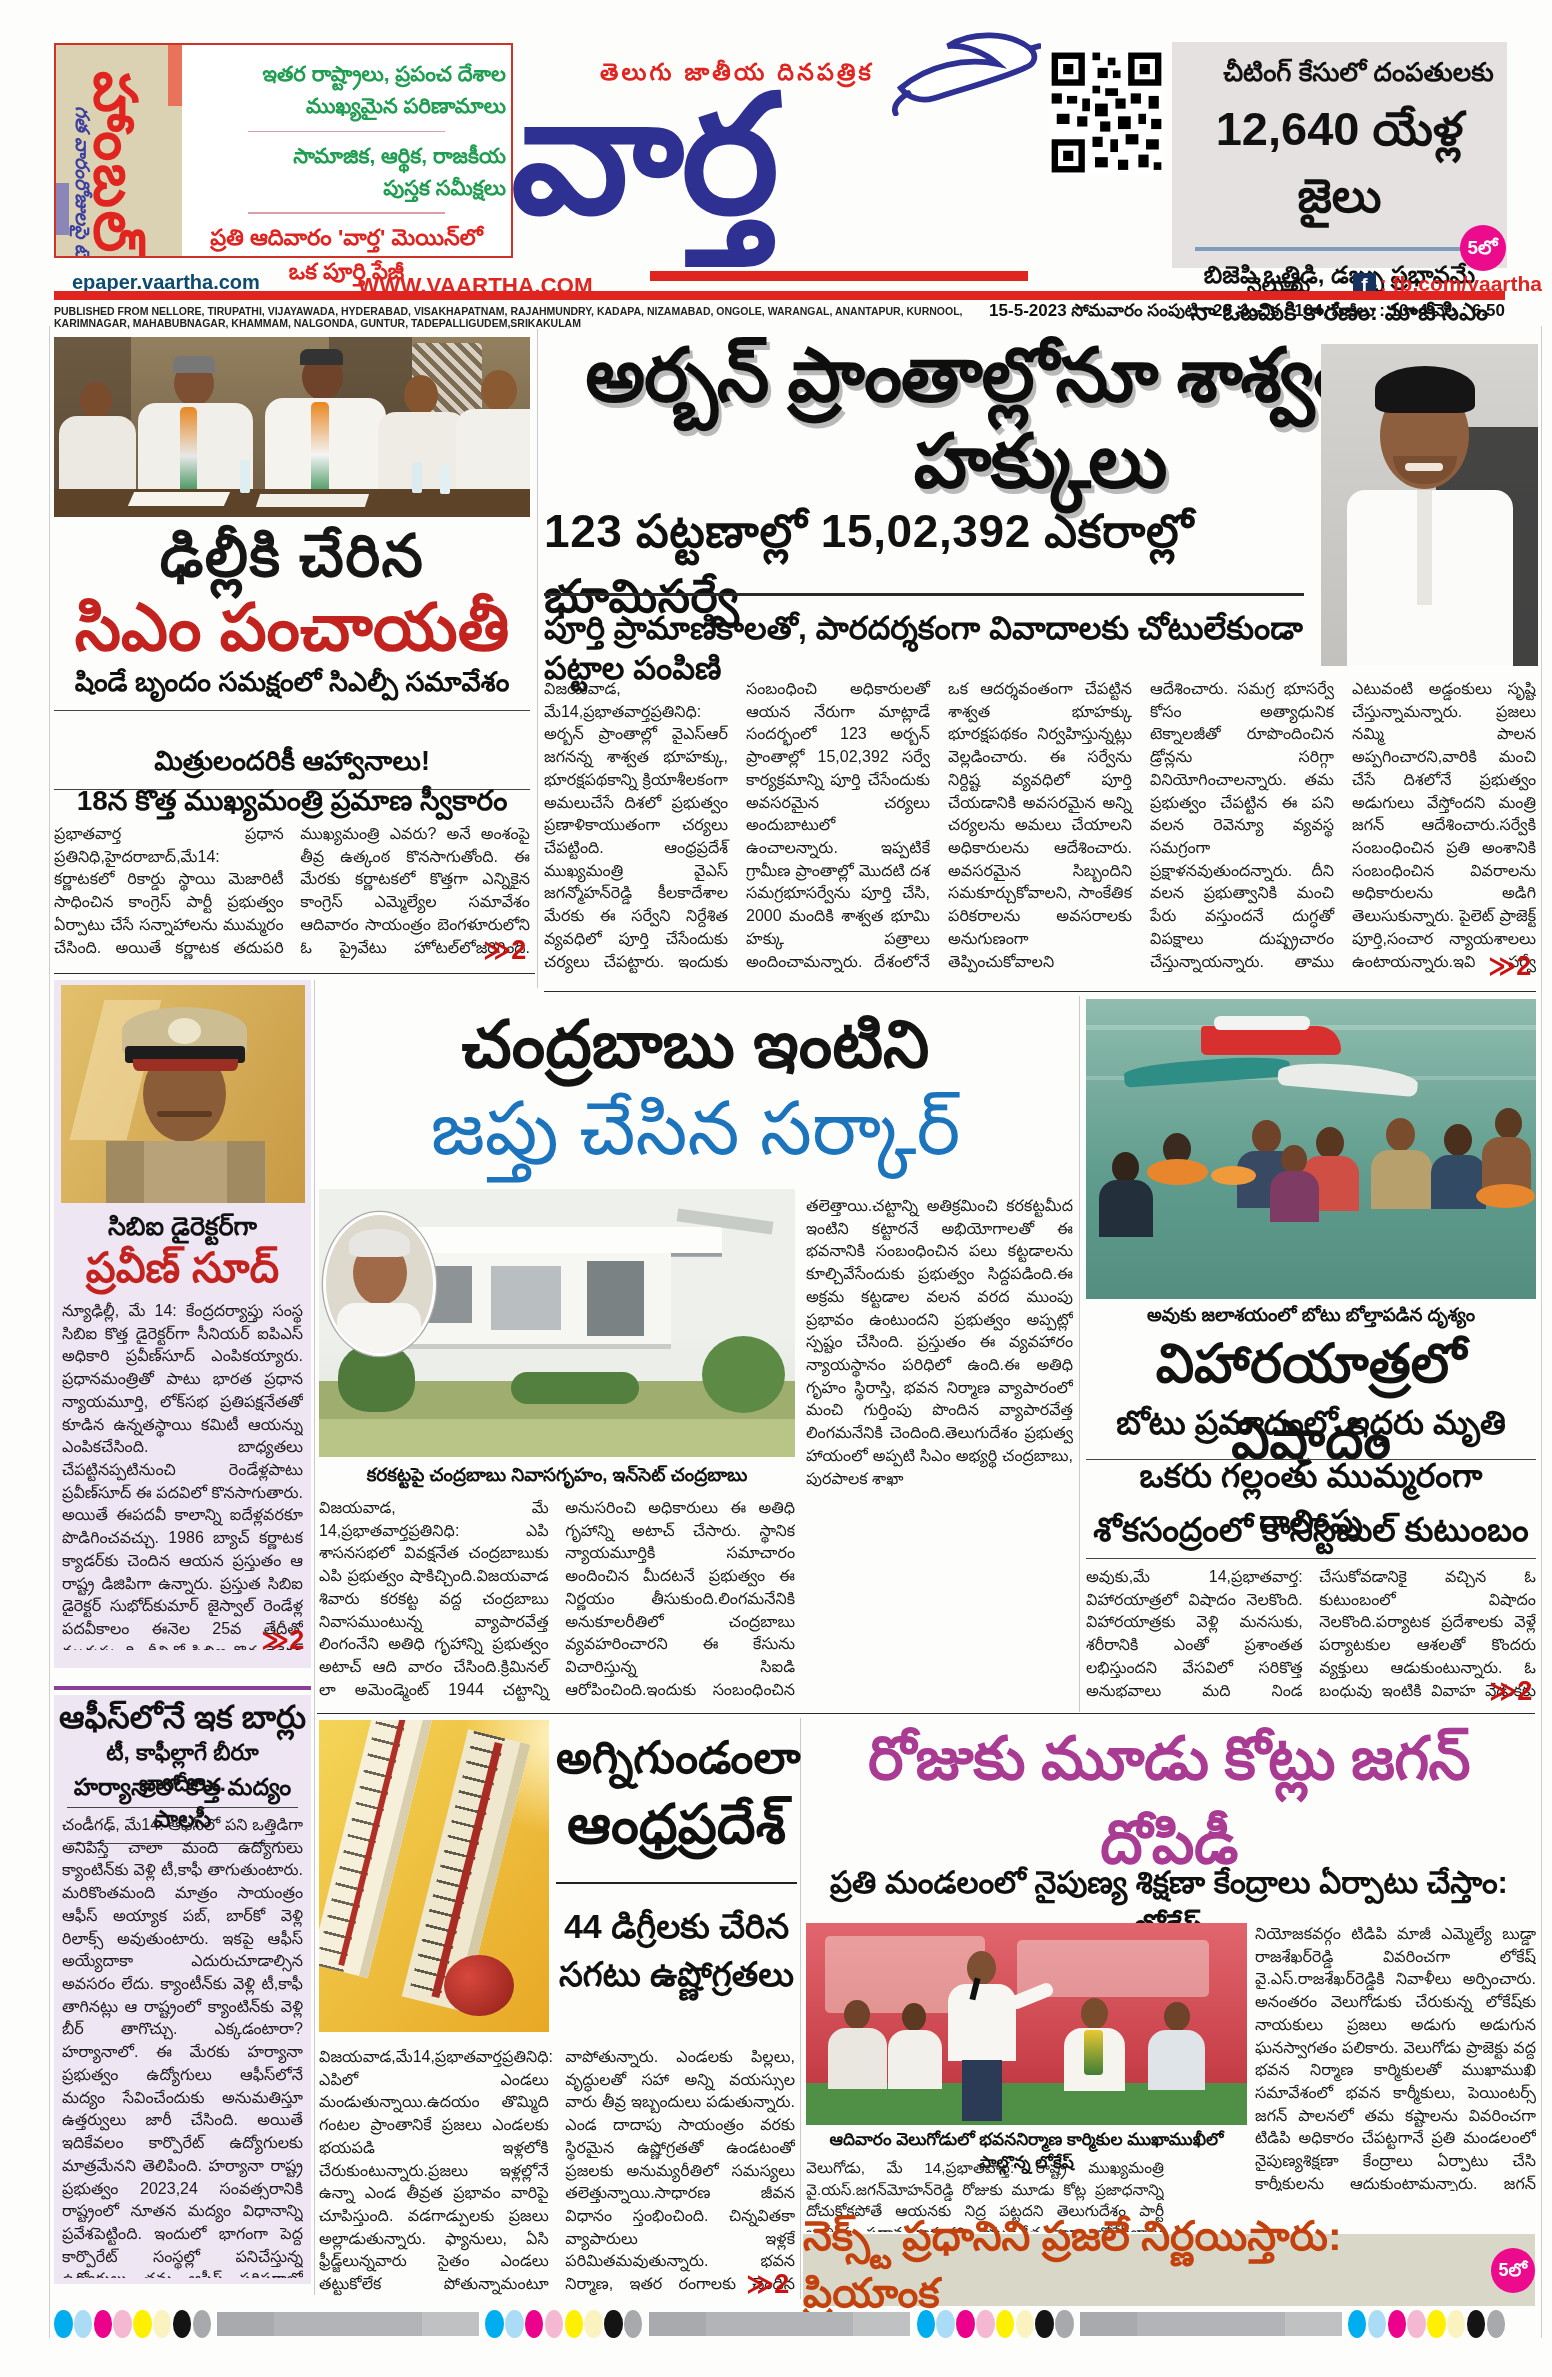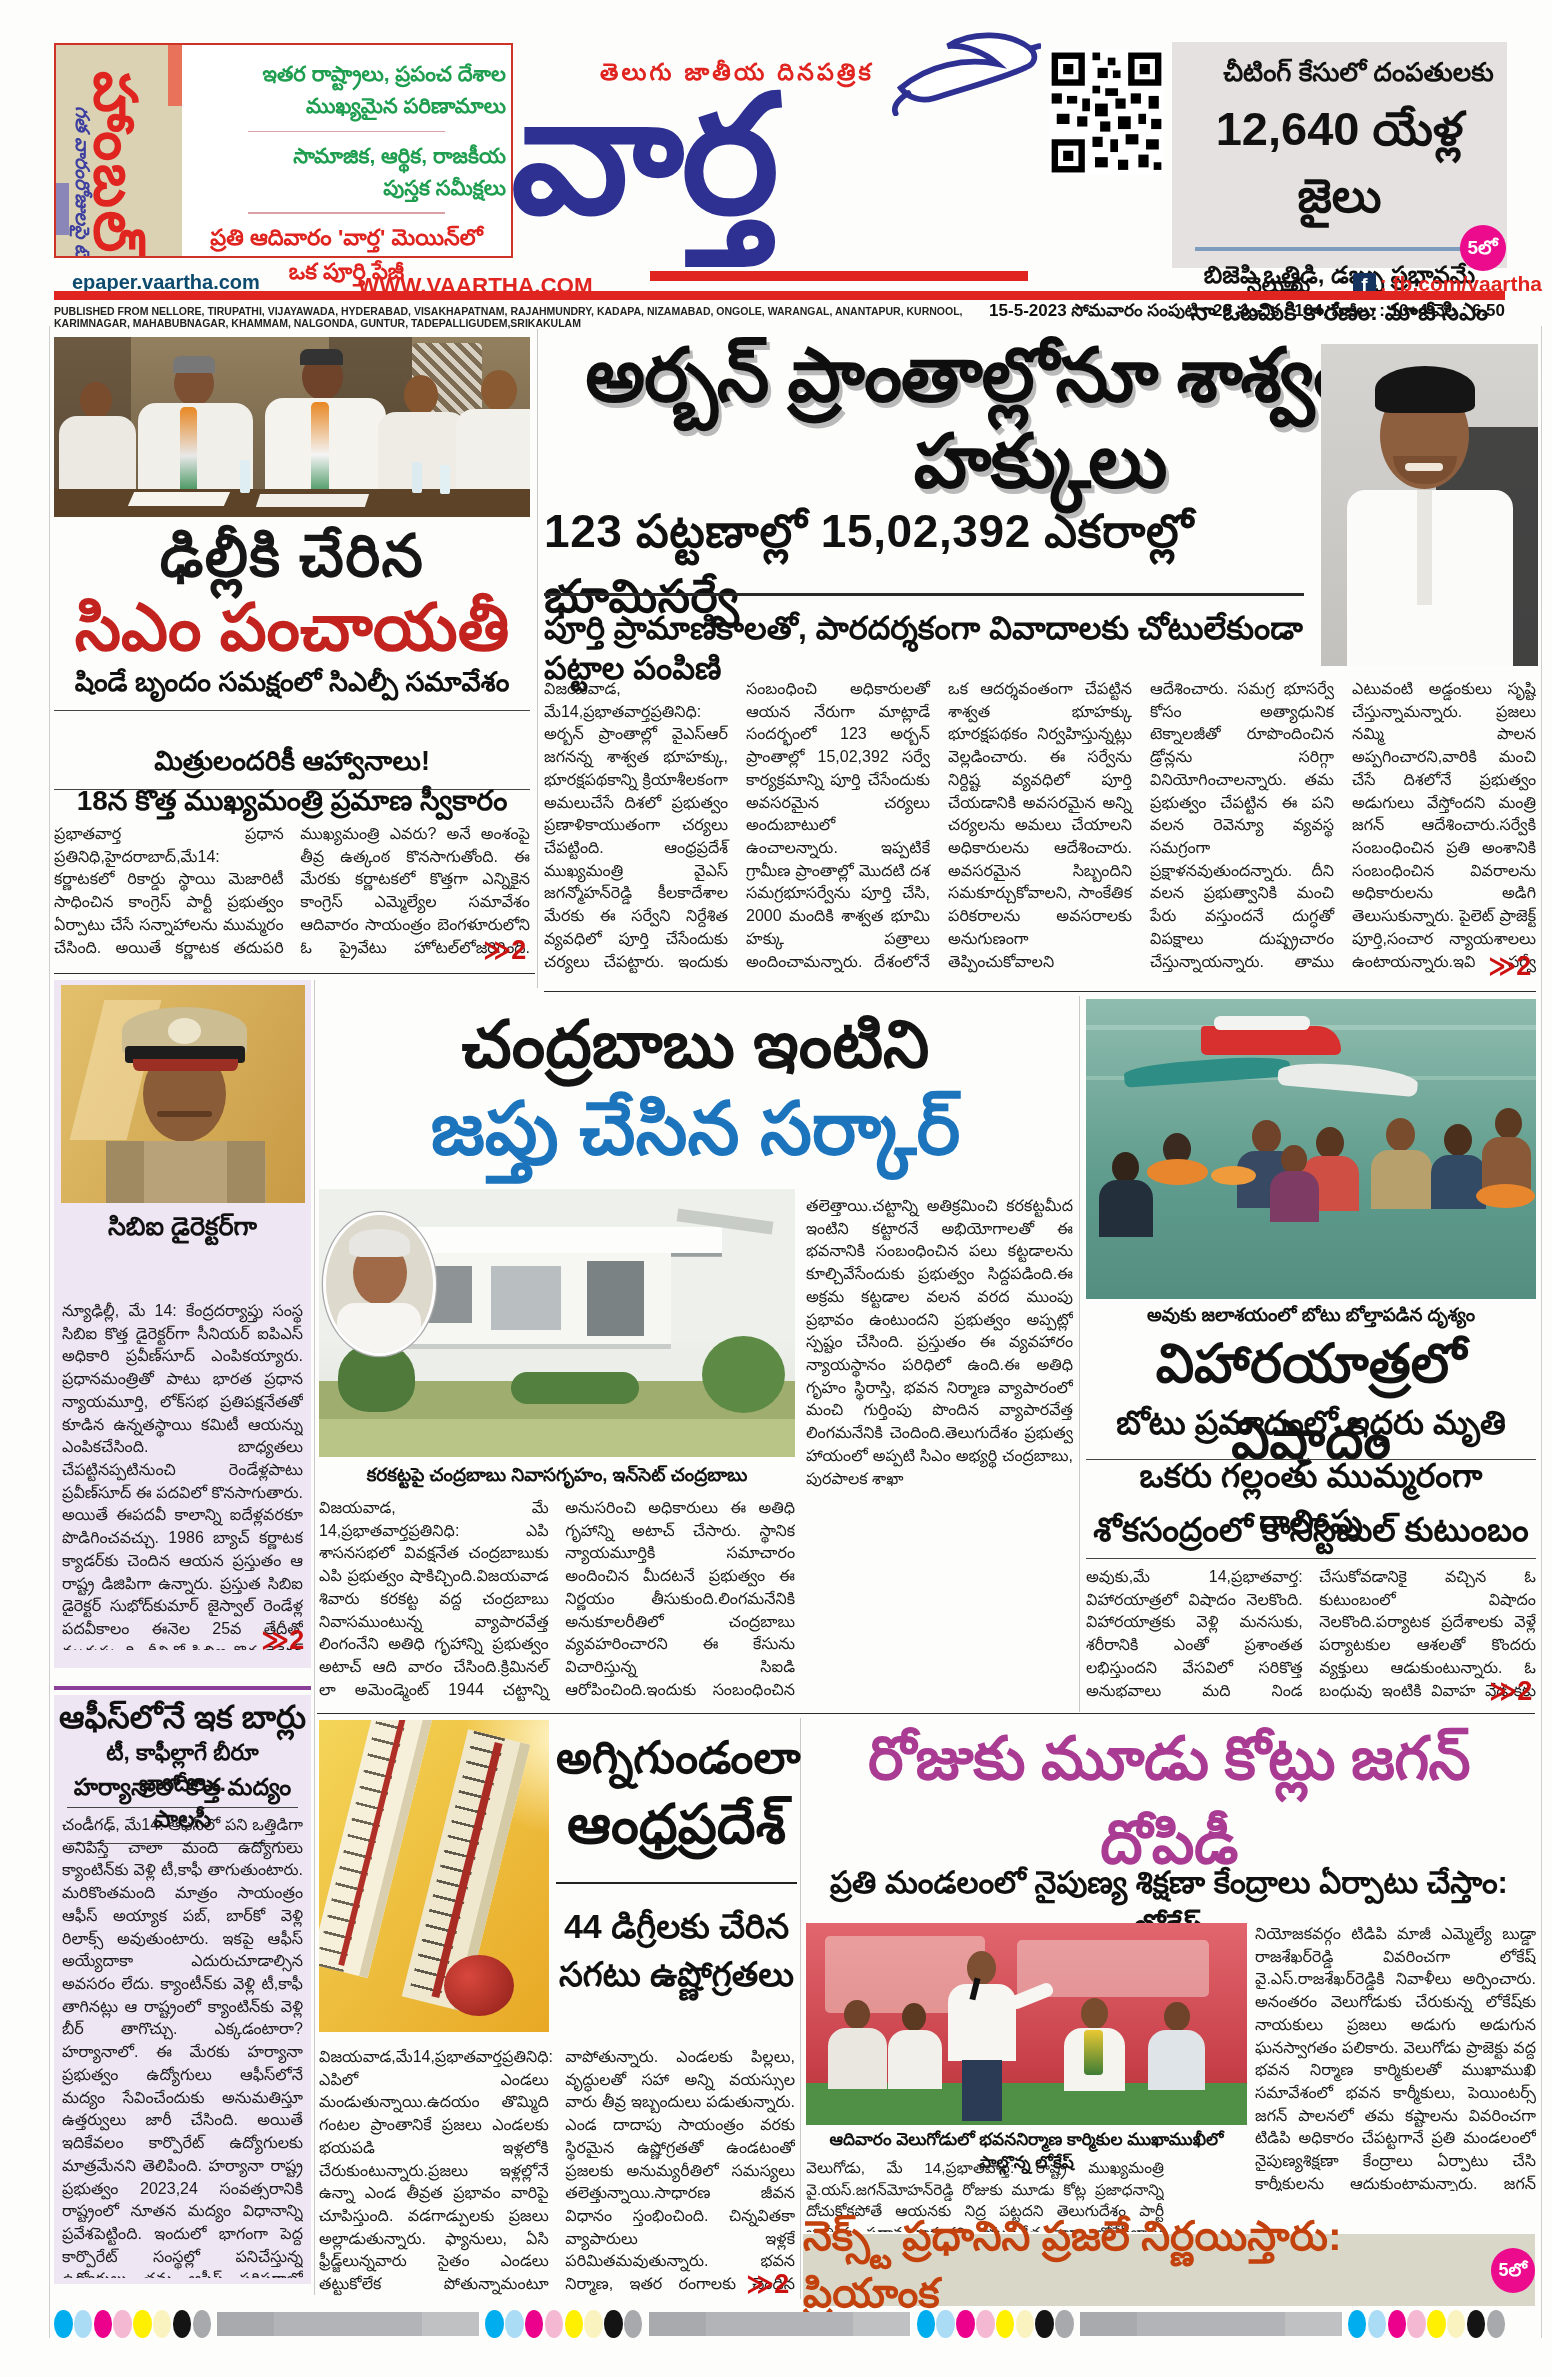--- a/index.html
+++ b/index.html
@@ -188,20 +188,21 @@
     <div class="abs" style="left:61px;top:22px;width:125px;height:47px;background:#cdbd92;border-radius:50% 50% 5.1px 5.1px;"></div>
     <div class="abs" style="left:64px;top:61px;width:120px;height:16.6px;background:#1d1d1d;border-radius:3.8px;"></div>
     <div class="abs" style="left:72px;top:74px;width:105px;height:11.5px;background:#9b2f24;border-radius:0 0 6.4px 6.4px;"></div>
     <div class="abs" style="left:107px;top:33px;width:33px;height:25.5px;background:#efe8d2;border-radius:50%;opacity:.9;"></div>
     <div class="abs" style="left:96px;top:126px;width:55px;height:6.4px;background:#5f3b22;border-radius:3.8px;"></div>
     <div class="torso" style="left:45px;top:156px;width:160px;height:63px;background:#b7a27a;"></div>
     <div class="abs" style="left:45px;top:156px;width:38px;height:63px;background:#a08a62;"></div>
     <div class="abs" style="left:166px;top:156px;width:38px;height:63px;background:#a08a62;"></div>
   </div>
   <div class="abs ctr" style="left:54px;top:1212px;width:257px;font-size:25.5px;font-weight:bold;">సిబిఐ డైరెక్టర్‌గా</div>
+  <div class="abs ctr" style="left:54px;top:1244px;width:257px;font-size:42px;font-weight:bold;color:#c3231e;">ప్రవీణ్ సూద్</div>
   <div class="abs body-txt" style="left:62px;top:1300px;width:241px;height:350px;">న్యూఢిల్లీ, మే 14: కేంద్రదర్యాప్తు సంస్థ సిబిఐ కొత్త డైరెక్టర్‌గా సీనియర్ ఐపిఎస్ అధికారి ప్రవీణ్‌సూద్ ఎంపికయ్యారు. ప్రధానమంత్రితో పాటు భారత ప్రధాన న్యాయమూర్తి, లోక్‌సభ ప్రతిపక్షనేతతో కూడిన ఉన్నతస్థాయి కమిటీ ఆయన్ను ఎంపికచేసింది. బాధ్యతలు చేపట్టినప్పటినుంచి రెండేళ్లపాటు ప్రవీణ్‌సూద్ ఈ పదవిలో కొనసాగుతారు. అయితే ఈపదవీ కాలాన్ని ఐదేళ్లవరకూ పొడిగించవచ్చు. 1986 బ్యాచ్ కర్ణాటక క్యాడర్‌కు చెందిన ఆయన ప్రస్తుతం ఆ రాష్ట్ర డిజిపిగా ఉన్నారు. ప్రస్తుత సిబిఐ డైరెక్టర్ సుభోద్‌కుమార్ జైస్వాల్ రెండేళ్ల పదవీకాలం ఈనెల 25వ తేదీతో ముగుస్తుంది. దీనితో సిబిఐ కొత్త డైరెక్టర్ నియామకానికి ముగ్గురు సీనియర్ ఐపిఎస్ అధికారుల పేర్లనుప్రధాని సిజె, లోక్‌సభ విపక్షనేతతో కూడిన ఉన్నతస్థాయి కమిటీ శనివారం సమావేశమై పరిశీలించింది. వీరిలో కర్ణాటక డిజిపి ప్రవీణ్ సూద్; మధ్య</div>
   <div class="abs jump" style="left:261px;top:1627px;">≫2</div>
   <div class="abs" style="left:54px;top:1686px;width:257px;height:3.8px;background:#8a3f98;"></div>
 
   <div class="abs" style="left:54px;top:1695px;width:257px;height:589px;background:#efe6f4;"></div>
   <div class="abs ctr" style="left:54px;top:1699px;width:257px;font-size:32px;font-weight:bold;">ఆఫీస్‌లోనే ఇక బార్లు</div>
   <div class="abs ctr subline" style="left:67px;top:1740px;width:231px;font-size:22.4px;font-weight:bold;padding-bottom:5.1px;">టీ, కాఫీల్లాగే బీరూ బ్రాందీలు..</div>
   <div class="abs ctr subline" style="left:67px;top:1774px;width:231px;font-size:23.6px;font-weight:bold;padding-bottom:5.1px;">హర్యానాలో కొత్త మద్యం పాలసీ</div>
   <div class="abs body-txt" style="left:62px;top:1814px;width:241px;height:464px;">చండీగఢ్, మే14: ఆఫీస్‌లో పని ఒత్తిడిగా అనిపిస్తే చాలా మంది ఉద్యోగులు క్యాంటిన్‌కు వెళ్లి టీ,కాఫీ తాగుతుంటారు. మరికొంతమంది మాత్రం సాయంత్రం ఆఫీస్ అయ్యాక పబ్, బార్‌కో వెళ్లి రిలాక్స్ అవుతుంటారు. ఇకపై ఆఫీస్ అయ్యేదాకా ఎదురుచూడాల్సిన అవసరం లేదు. క్యాంటీన్‌కు వెళ్లి టీ,కాఫీ తాగినట్లు ఆ రాష్ట్రంలో క్యాంటిన్‌కు వెళ్లి బీర్ తాగొచ్చు. ఎక్కడంటారా? హర్యానాలో. ఈ మేరకు హర్యానా ప్రభుత్వం ఉద్యోగులు ఆఫీస్‌లోనే మద్యం సేవించేందుకు అనుమతిస్తూ ఉత్తర్వులు జారీ చేసింది. అయితే ఇదికేవలం కార్పొరేట్ ఉద్యోగులకు మాత్రమేనని తెలిపింది. హర్యానా రాష్ట్ర ప్రభుత్వం 2023,24 సంవత్సరానికి రాష్ట్రంలో నూతన మద్యం విధానాన్ని ప్రవేశపెట్టింది. ఇందులో భాగంగా పెద్ద కార్పొరేట్ సంస్థల్లో పనిచేస్తున్న ఉద్యోగులు తమ ఆఫీస్ పరిసరాల్లో ఆల్కహాల్ శాతం తక్కువ ఉన్న బీర్, వైన్ వంటి వాటిని తాగేందుకు అనుమతించింది. జూన్ 12 నుంచి ఈ నిబంధన అమల్లోకి వస్తుందని తెలిపింది. మే 9వ తేదీన జరిగిన సమావేశంలో మంత్రివర్గం దీనికి ఆమోదం తెలిపింది. అయిదు వేల మంది కంటే ఎక్కువ మంది ఉద్యోగులు ఉండి, కనీసం లక్ష చదరపు అడుగుల విస్తీర్ణం కలిగిన సంస్థలు తమ ఉద్యోగులకు మద్యం సరఫరా చేయొచ్చు.</div>
 
@@ -224,21 +225,21 @@
   <div class="abs" style="left:544px;top:608px;width:760px;font-size:32px;font-weight:bold;line-height:1.25;">పూర్తి ప్రామాణికాలతో, పారదర్శకంగా వివాదాలకు చోటులేకుండా పట్టాల పంపిణి</div>
 
   <div class="abs body-txt cols5" style="left:544px;top:678px;width:992px;height:308px;">విజయవాడ, మే14,ప్రభాతవార్తప్రతినిధి: అర్బన్ ప్రాంతాల్లో వైఎస్ఆర్ జగనన్న శాశ్వత భూహక్కు, భూరక్షపథకాన్ని క్రియాశీలకంగా అమలుచేసే దిశలో ప్రభుత్వం ప్రణాళికాయుతంగా చర్యలు చేపట్టింది. ఆంధ్రప్రదేశ్ ముఖ్యమంత్రి వైఎస్ జగన్మోహన్‌రెడ్డి కీలకాదేశాల మేరకు ఈ సర్వేని నిర్దేశిత వ్యవధిలో పూర్తి చేసేందుకు చర్యలు చేపట్టారు. ఇందుకు సంబంధించి అధికారులతో ఆయన నేరుగా మాట్లాడే సందర్భంలో 123 అర్బన్ ప్రాంతాల్లో 15,02,392 సర్వే కార్యక్రమాన్ని పూర్తి చేసేందుకు అవసరమైన చర్యలు అందుబాటులో ఉంచాలన్నారు. ఇప్పటికే గ్రామీణ ప్రాంతాల్లో మొదటి దశ సమగ్రభూసర్వేను పూర్తి చేసి, 2000 మందికి శాశ్వత భూమి హక్కు పత్రాలు అందించామన్నారు. దేశంలోనే ఒక ఆదర్శవంతంగా చేపట్టిన శాశ్వత భూహక్కు భూరక్షపథకం నిర్వహిస్తున్నట్లు వెల్లడించారు. ఈ సర్వేను నిర్దిష్ట వ్యవధిలో పూర్తి చేయడానికి అవసరమైన అన్ని చర్యలను అమలు చేయాలని అధికారులను ఆదేశించారు. అవసరమైన సిబ్బందిని సమకూర్చుకోవాలని, సాంకేతిక పరికరాలను అవసరాలకు అనుగుణంగా తెప్పించుకోవాలని ఆదేశించారు. సమగ్ర భూసర్వే కోసం అత్యాధునిక టెక్నాలజీతో రూపొందించిన డ్రోన్లను సరిగ్గా వినియోగించాలన్నారు. తమ ప్రభుత్వం చేపట్టిన ఈ పని వలన రెవెన్యూ వ్యవస్థ సమగ్రంగా ప్రక్షాళనవుతుందన్నారు. దీని వలన ప్రభుత్వానికి మంచి పేరు వస్తుందనే దుగ్ధతో విపక్షాలు దుష్ప్రచారం చేస్తున్నాయన్నారు. తాము ఎటువంటి అడ్డంకులు సృష్టి చేస్తున్నామన్నారు. ప్రజలు నమ్మి పాలన అప్పగించారని,వారికి మంచి చేసే దిశలోనే ప్రభుత్వం అడుగులు వేస్తోందని మంత్రి జగన్ ఆదేశించారు.సర్వేకి సంబంధించిన ప్రతి అంశానికి సంబంధించిన వివరాలను అధికారులను అడిగి తెలుసుకున్నారు. పైలెట్ ప్రాజెక్ట్ పూర్తి,సంచార న్యాయశాలలు ఉంటాయన్నారు.ఇవి సర్వే ప్రక్రియలో నాణ్యత అనే అంశం కీలక మన్నారు.వివాదాల పరిష్కారంలో కూడా అలాంటి క్వాలిటీతో కూడిన ప్రక్రియలన్ని ఉండాలన్నారు. సమగ్ర సర్వే థర్డ్ పార్టీ పర్యవేక్షణ ఉండాల్సిందే నన్నారు. దీని వలన పక్షపాతం,వివక్ష, అవినీతికి ఆస్కారం లేకుండా ఉంటుందన్నారు. సిబ్బందిలో జవాబుదారీ తనం కుడా వస్తోందన్నారు.సర్వేలో ఏరియల్ ఫ్లైయింగ్, డ్రోన్ ఫ్లైయింగ్ నెలవారీ లక్ష్యాలను పెంచాలన్నారు. సర్వే అనంతరం శాశ్వత భూహక్కు కల్పిస్తూ ల్యాండ్ టైటిలింగ్ కార్డ్ జారీ చేయటం జరుగుతుందన్నారు. ఆధార్ తరహాలోనే ఈకార్డుకు కూడా 14 నెంబర్లతో యునిక్ ఐడెం సంస్కరణ ప్రక్రియకు నాంది పలికామన్నారు. సర్వే ప్రక్రియకు ఎక్కడా నిధుల కోరత లేకుండా చూడా లన్నారు. సర్వే తరువాత అన్నింటికి పక్కగా హద్దులు చూపాలన్నారు.మొత్తం సర్వే పూర్తయిన తరువాత చెత్తా చెదారం తొలిగించి,పిచ్చి మొక్కలు ఏమైనా ఉంటే జంగిల్ క్లియరెన్స్ కింద వాటన్నింటిని తొలిగించి,చివరగా రైతుల సమక్షంలోనే సర్వే పాతాలన్నారు. ఆవిధంగా రైతుల ప్రమేయం గా ఉండాలన్నారు. ప్రతి గ్రామ సచివాల లో సబ్‌రిజిస్ట్రార్‌ను అందుబాటులో ఉంచుతా మన్నారు. గ్రామాలు, ఆవాసాలు, పట్టణాలు, నగరాలతో కలిపి అటవీ ప్రాంతాలు మినహా 1.26 లక్షల చదరపు కిలోమీటర్ల మేర</div>
   <div class="abs jump" style="left:1488px;top:953px;">≫2</div>
   <div class="hrule" style="left:544px;top:991px;width:992px;"></div>
 
   <div class="vrule" style="left:314px;top:980px;height:1315px;"></div>
   <div class="vrule" style="left:1079px;top:996px;height:716px;"></div>
 
   <div class="abs ctr" style="left:317px;top:1006px;width:757px;font-size:66px;font-weight:bold;color:#141414;">చంద్రబాబు ఇంటిని</div>
-  <div class="abs ctr" style="left:317px;top:1086px;width:757px;font-size:74px;font-weight:bold;color:#1b74bc;">జప్తు చేసిన సర్కార్</div>
+  <div class="abs ctr" style="left:317px;top:1086px;width:757px;font-size:74px;font-weight:normal;color:#1b74bc;">జప్తు చేసిన సర్కార్</div>
 
   <div class="photo" style="left:319px;top:1189px;width:476px;height:268px;background:linear-gradient(#eef0ec 55%,#dfe3d8);">
     <div class="abs" style="left:45px;top:38px;width:358px;height:25.5px;background:#fdfdfc;box-shadow:0 3.8px 0 #9aa0a0;"></div>
     <div class="abs" style="left:77px;top:64px;width:275px;height:96px;background:#f6f6f3;box-shadow:inset 0 -5.1px 0 #c9cdc9;"></div>
     <div class="abs" style="left:96px;top:77px;width:57px;height:57px;background:#8e9496;"></div>
     <div class="abs" style="left:172px;top:77px;width:70px;height:64px;background:#b9bfc0;"></div>
     <div class="abs" style="left:268px;top:72px;width:57px;height:75px;background:#7b8284;"></div>
     <div class="abs" style="left:45px;top:160px;width:383px;height:57px;background:#eceeea;"></div>
     <div class="abs" style="left:358px;top:25.5px;width:96px;height:12.8px;background:#c8ccc6;transform:rotate(8deg);"></div>
     <div class="abs" style="left:0px;top:192px;width:476px;height:45px;background:#9fae6e;"></div>

